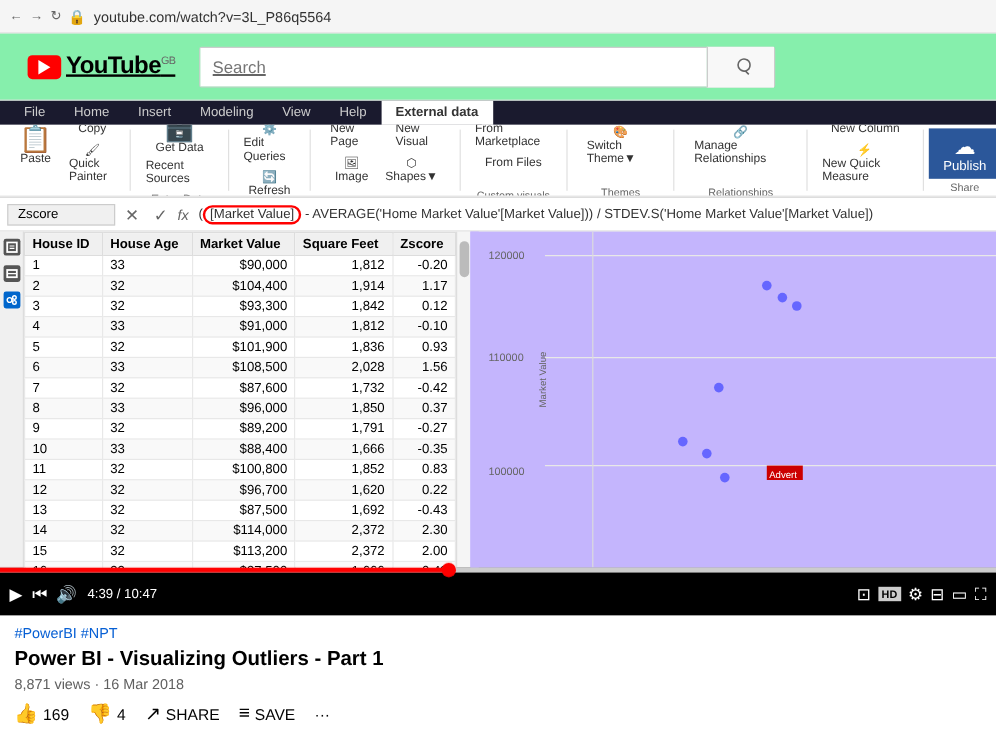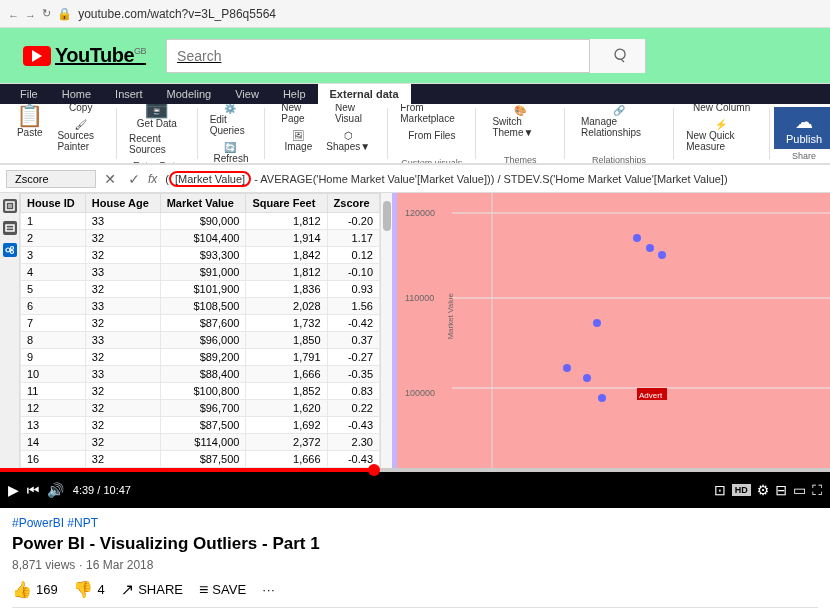--- a/index.html
+++ b/index.html
@@ -364,21 +364,21 @@
           <div class="ribbon-big-icon">📋</div>
           <span>Paste</span>
         </div>
         <div style="display:flex;flex-direction:column;gap:2px;">
           <div class="ribbon-btn">
             <span>📄</span>
             <span>Copy</span>
           </div>
           <div class="ribbon-btn">
             <span>🖌</span>
-            <span>Sources Painter</span>
+            <span>Quick Painter</span>
           </div>
         </div>
       </div>
       <div class="ribbon-group-label">Clipboard</div>
     </div>
 
     <div class="ribbon-group">
       <div class="ribbon-big-btn">
         <div class="ribbon-big-icon">🗄️</div>
         <span>Get Data</span>
@@ -624,36 +624,43 @@
               <td style="text-align: right;">-0.43</td>
             </tr>
             <tr>
               <td>14</td>
               <td>32</td>
               <td style="text-align: right;">$114,000</td>
               <td style="text-align: right;">2,372</td>
               <td style="text-align: right;">2.30</td>
             </tr>
             <tr>
+              <td>15</td>
+              <td>32</td>
+              <td style="text-align: right;">$113,200</td>
+              <td style="text-align: right;">2,372</td>
+              <td style="text-align: right;">2.00</td>
+            </tr>
+            <tr>
               <td>16</td>
               <td>32</td>
               <td style="text-align: right;">$87,500</td>
               <td style="text-align: right;">1,666</td>
               <td style="text-align: right;">-0.43</td>
             </tr>
           </tbody>
       </table>
     </div>
 
     <div style="width:12px;background:#f5f5f5;border-left:1px solid #ddd;display:flex;flex-direction:column;align-items:center;">
       <div style="width:8px;height:30px;background:#bbb;border-radius:4px;margin-top:8px;"></div>
     </div>
   </div>
 
-  <div style="flex:1;position:relative;overflow:hidden;background:#fca5a5;border-left:5px solid #c4b5fd;">
+  <div style="flex:1;position:relative;overflow:hidden;background:#c4b5fd;border-left:7px solid #c4b5fd;">
 
     <div style="position:absolute;left:8px;top:15px;font-size:9px;color:#666;">120000</div>
     <div style="position:absolute;left:8px;top:100px;font-size:9px;color:#666;">110000</div>
     <div style="position:absolute;left:8px;top:195px;font-size:9px;color:#666;">100000</div>
 
     <div style="position:absolute;left:2px;top:50%;font-size:8px;color:#666;transform:rotate(-90deg) translateX(-50%);transform-origin:left 50%;white-space:nowrap;writing-mode:vertical-rl;transform:none;left:58px;top:100px;writing-mode:vertical-rl;text-orientation:mixed;transform:rotate(180deg);">Market Value</div>
 
     <svg style="position:absolute;left:55px;top:0;width:calc(100% - 55px);height:280px;">
 
       <line x1="0" y1="20" x2="100%" y2="20" stroke="#e8e8e8" stroke-width="1"></line>

